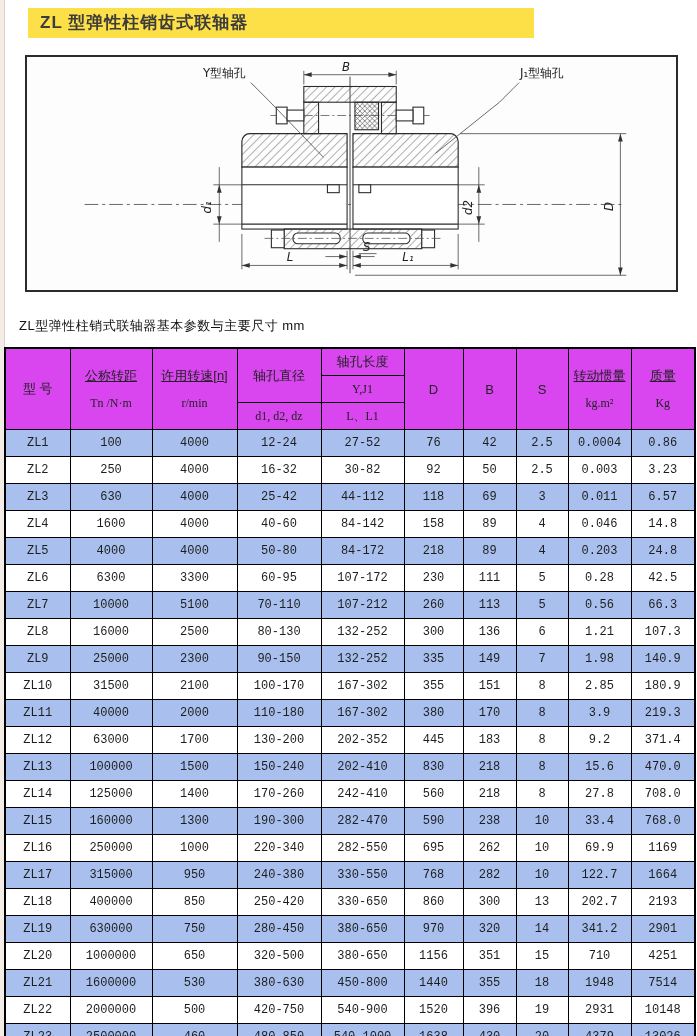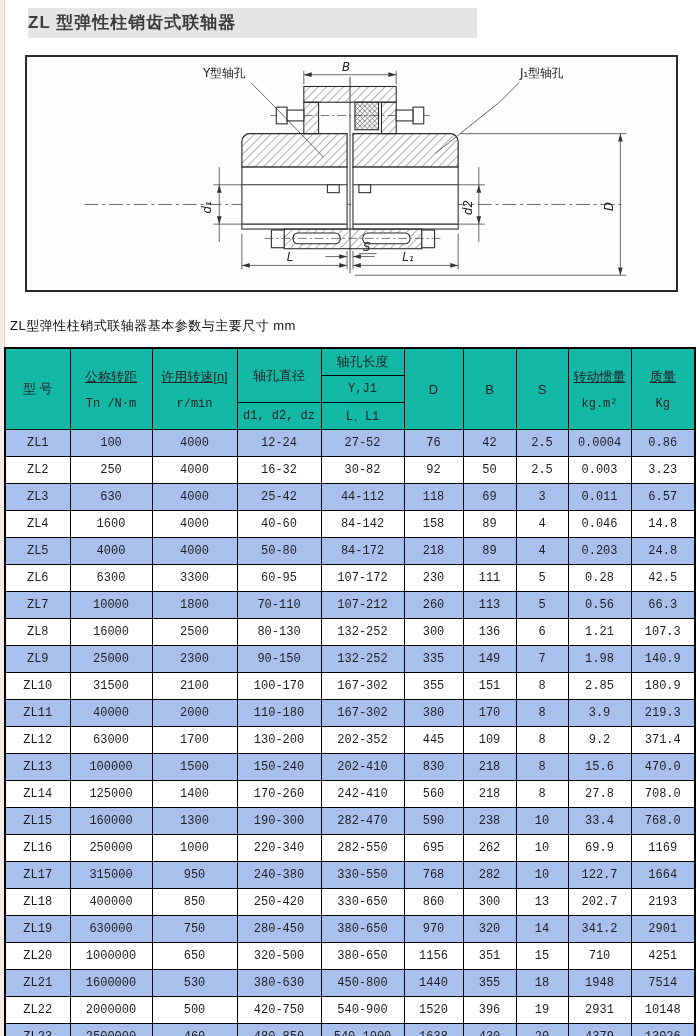--- a/index.html
+++ b/index.html
@@ -4,41 +4,41 @@
 <style>
   html,body{margin:0;padding:0;}
   body{
     width:697px;height:1036px;background:#ffffff;position:relative;
     font-family:"Liberation Sans","DejaVu Sans",sans-serif;color:#1a1a1a;
     overflow:hidden;
   }
   .edge-strip{position:absolute;left:0;top:0;width:4px;height:100%;
     background:#f3ece7;border-right:1px solid #dcd2cb;}
   .titlebar{
-    position:absolute;left:28px;top:8px;width:449px;height:30px;
-    background:#e5e5e5;color:#3c3c3c;font-size:17px;font-weight:bold;
-    line-height:30px;letter-spacing:1px;box-sizing:border-box;
+    position:absolute;left:28px;top:8px;width:506px;height:30px;
+    background:#fde047;color:#3c3c3c;font-size:17px;font-weight:bold;
+    line-height:30px;padding-left:12px;letter-spacing:1px;box-sizing:border-box;
   }
   .diagram-box{
     position:absolute;left:25px;top:55px;width:653px;height:237px;
     border:2px solid #2b2b2b;background:#fdfdfd;box-sizing:border-box;
   }
   .diagram-box svg{display:block;width:100%;height:100%;}
   .caption{
-    position:absolute;left:10px;top:317px;font-size:13px;color:#111;
+    position:absolute;left:19px;top:317px;font-size:13px;color:#111;
     letter-spacing:0.5px;
   }
   .tbl-wrap{position:absolute;left:4px;top:347px;}
   table{border-collapse:collapse;table-layout:fixed;width:691px;border:2px solid #000;background:#fff;}
   th,td{border:1px solid #000;text-align:center;vertical-align:middle;padding:0;overflow:hidden;}
-  th{font-weight:normal;font-size:13px;color:#222;background:#14b8a6;height:26px;}
+  th{font-weight:normal;font-size:13px;color:#222;background:#d946ef;height:26px;}
   td{height:26px;font-size:12px;color:#1d1d1d;
      font-family:"Liberation Mono","DejaVu Sans Mono",monospace;}
   tr.alt td{background:#a9c0ef;}
-  .mono{font-family:Liberation Mono, monospace;font-size:12px;}
+  .mono{font-family:Liberation Serif, serif;font-size:12px;}
   .two-line .l1{margin-bottom:11px;text-decoration:underline;}
   svg text{font-family:"DejaVu Sans","Liberation Sans",sans-serif;fill:#222;}
   .cn-lab{font-size:12px;}
   .dim-lab{font-size:12px;font-style:italic;}
 </style>
 </head>
 <body>
 
 <div class="edge-strip"></div>
 
@@ -287,21 +287,21 @@
           <td>107-172</td>
           <td>230</td>
           <td>111</td>
           <td>5</td>
           <td>0.28</td>
           <td>42.5</td>
         </tr>
         <tr class="alt">
           <td>ZL7</td>
           <td>10000</td>
-          <td>1800</td>
+          <td>5100</td>
           <td>70-110</td>
           <td>107-212</td>
           <td>260</td>
           <td>113</td>
           <td>5</td>
           <td>0.56</td>
           <td>66.3</td>
         </tr>
         <tr>
           <td>ZL8</td>
@@ -351,21 +351,21 @@
           <td>3.9</td>
           <td>219.3</td>
         </tr>
         <tr>
           <td>ZL12</td>
           <td>63000</td>
           <td>1700</td>
           <td>130-200</td>
           <td>202-352</td>
           <td>445</td>
-          <td>109</td>
+          <td>183</td>
           <td>8</td>
           <td>9.2</td>
           <td>371.4</td>
         </tr>
         <tr class="alt">
           <td>ZL13</td>
           <td>100000</td>
           <td>1500</td>
           <td>150-240</td>
           <td>202-410</td>

